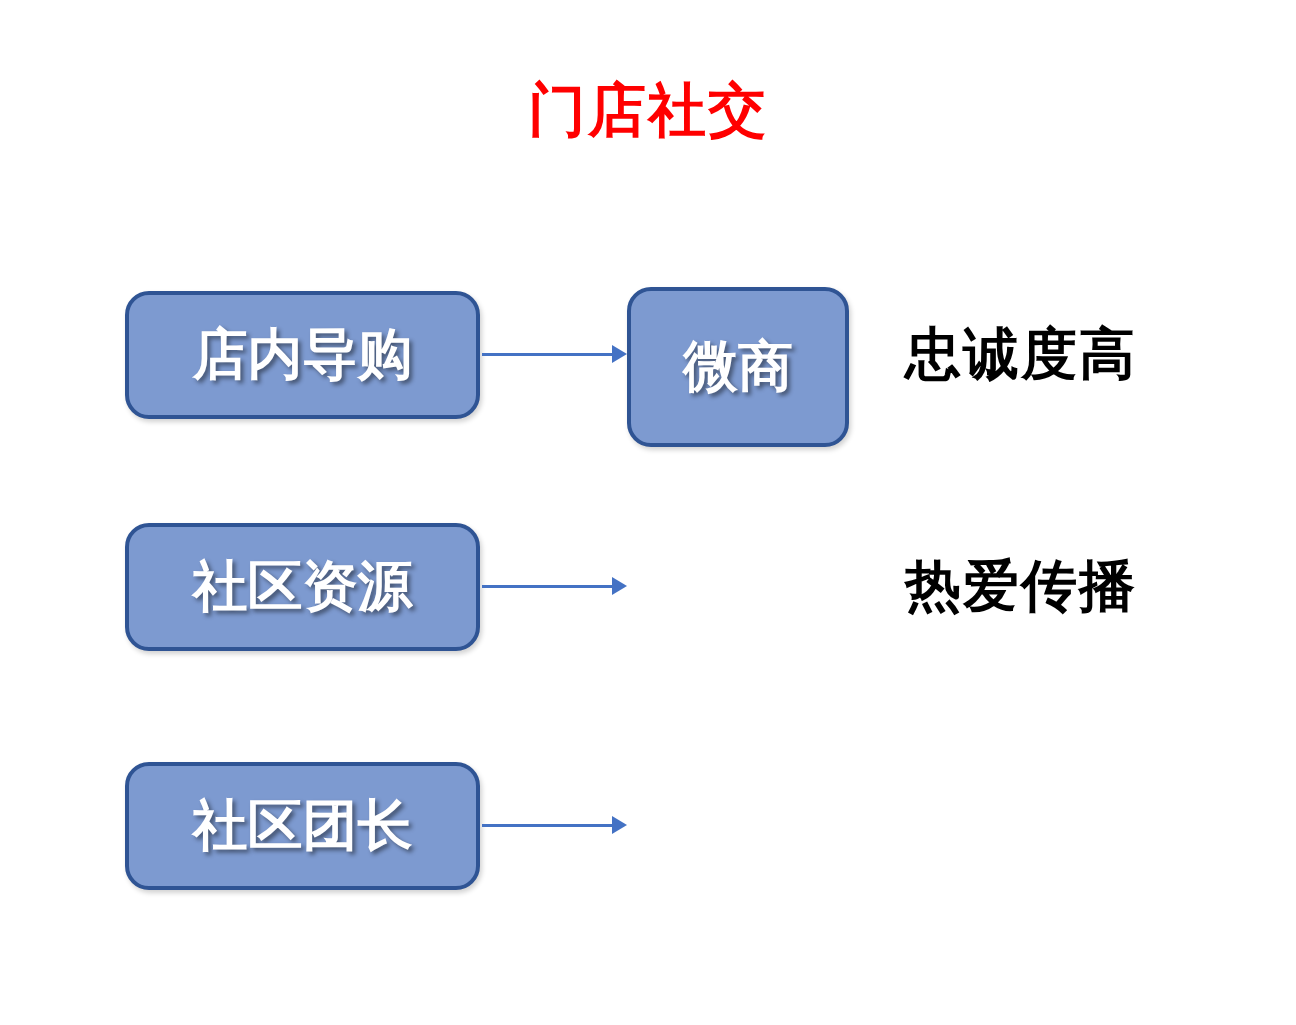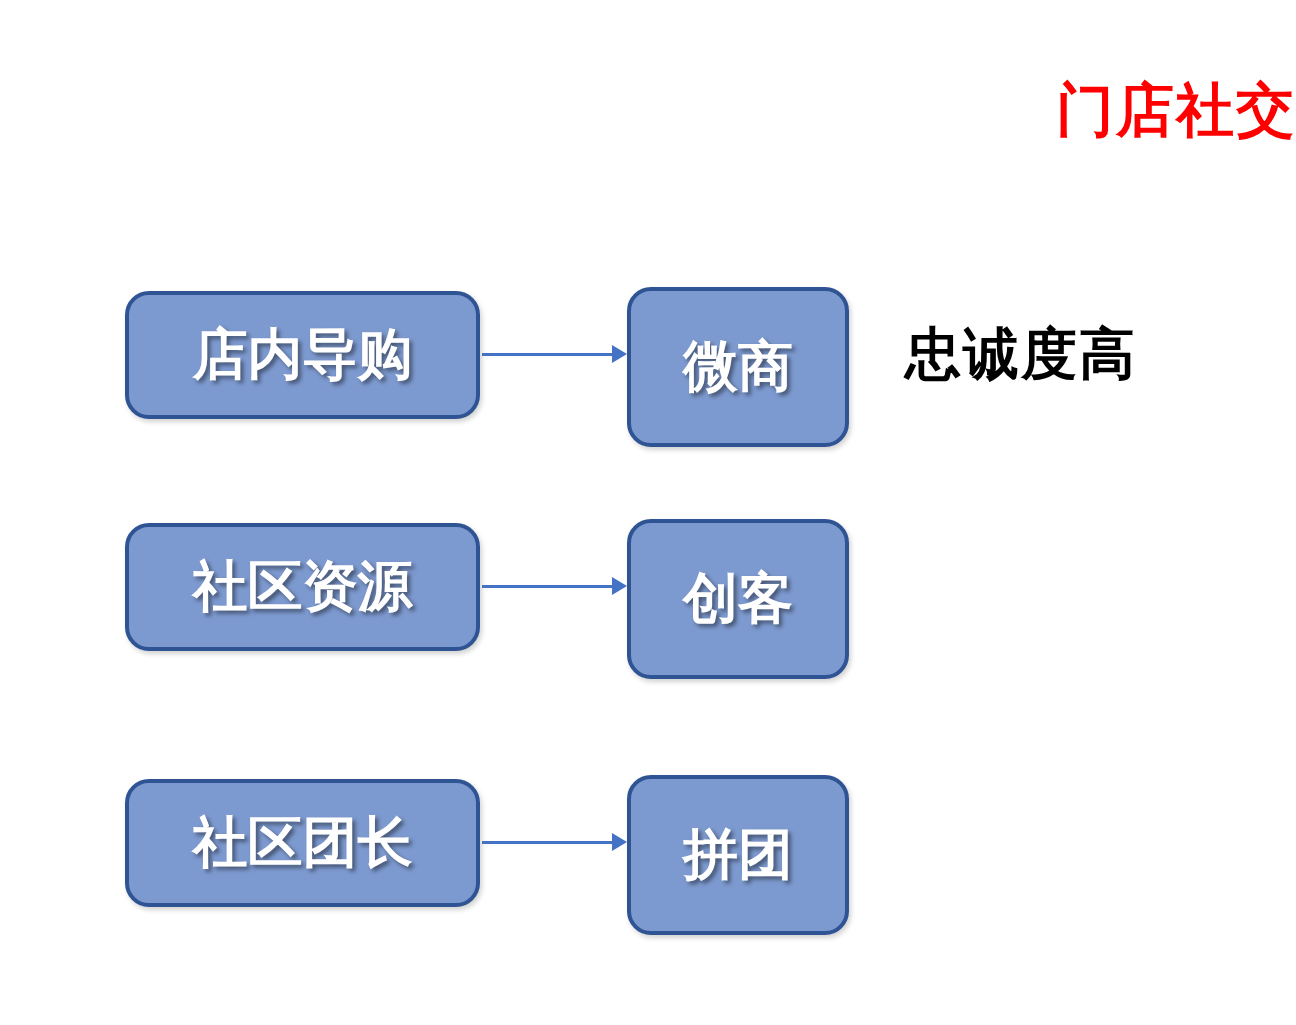--- a/index.html
+++ b/index.html
@@ -17,33 +17,33 @@
     position:relative;
     width:1296px;height:1025px;
     background:var(--bg);
     overflow:hidden;
     margin:0 auto;
   }
   .title{
     position:absolute;
     top:72px;left:0;width:100%;
     margin:0;
-    text-align:right;
+    text-align:center;
     font-size:58px;
     font-weight:bold;
     color:var(--title-color);
     letter-spacing:2px;
   }
   .row{
     position:absolute;
     left:0;width:100%;height:136px;
   }
   .row-0{top:287px;padding-left:40px;}
   .row-1{top:519px;}
-  .row-2{top:775px;}
+  .row-2{top:758px;}
   .box{
     position:absolute;
     box-sizing:border-box;
     background:var(--box-fill);
     border:4px solid var(--box-border);
     border-radius:24px;
     display:flex;
     align-items:center;
     justify-content:center;
     color:var(--box-text);
@@ -104,28 +104,23 @@
       <span>微商</span>
     </div>
     <div class="annotation">忠诚度高</div>
   </div>
 
   <div class="row row-1">
     <div class="box box-source">
       <span>社区资源</span>
     </div>
     <div class="arrow"></div>
-    <div class="box box-target">
-      <span>创客</span>
-    </div>
+    <div class="annotation">热爱传播</div>
   </div>
 
   <div class="row row-2">
     <div class="box box-source">
       <span>社区团长</span>
     </div>
     <div class="arrow"></div>
-    <div class="box box-target">
-      <span>拼团</span>
-    </div>
   </div>
 
 </div>
 
 </body></html>

